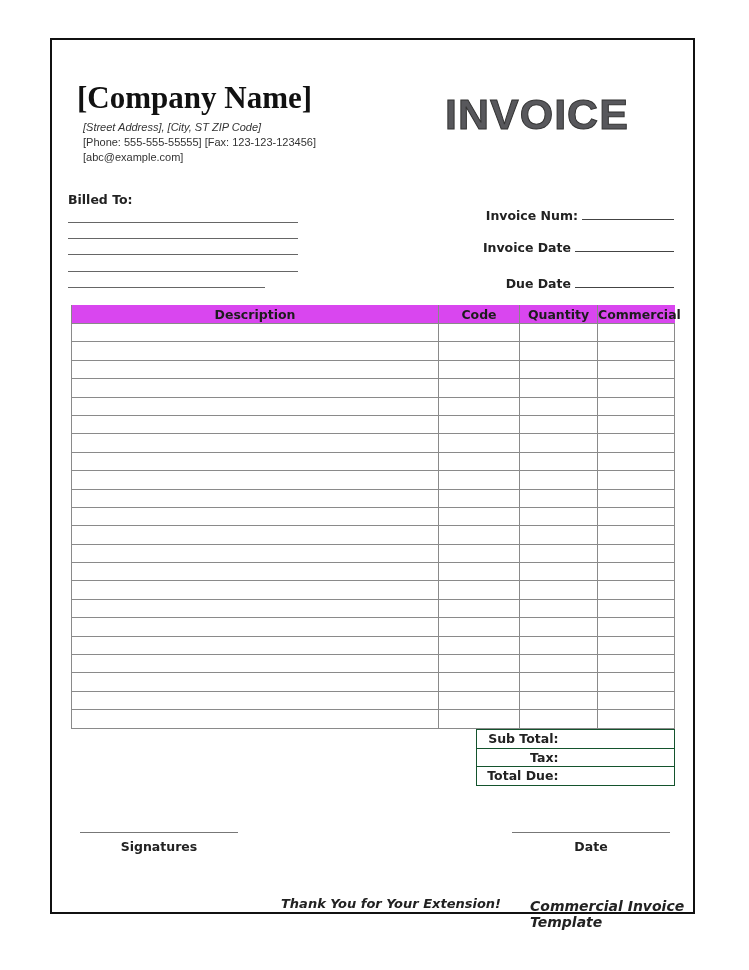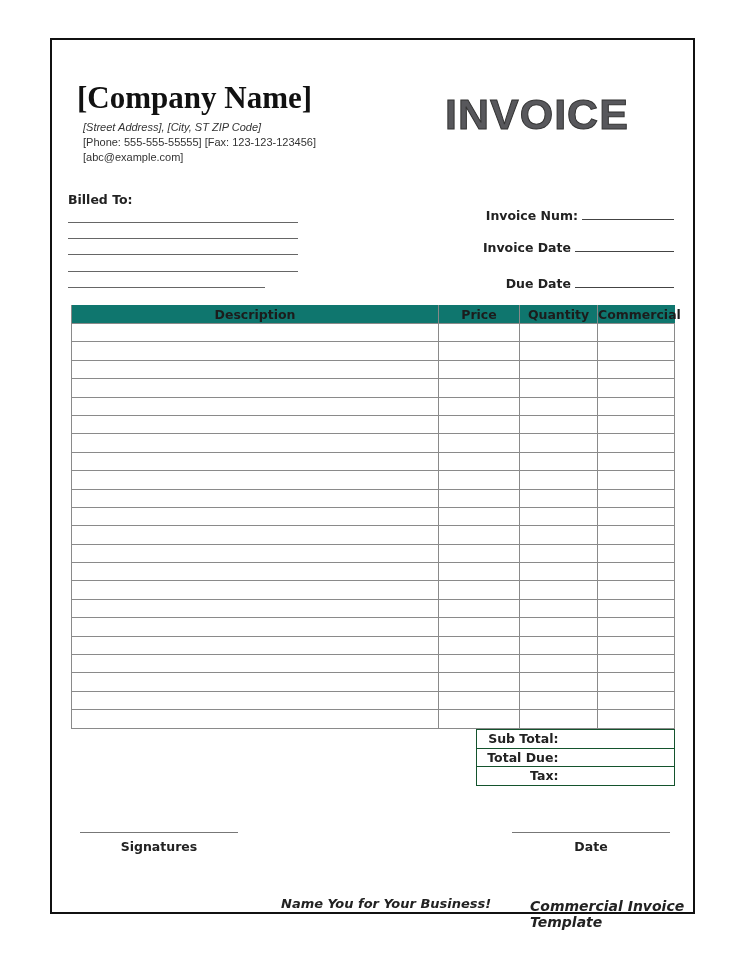--- a/index.html
+++ b/index.html
@@ -6,21 +6,21 @@
   body { width:749px; height:970px; position:relative; overflow:hidden; font-family:"DejaVu Sans", sans-serif; color:#222; }
   .frame { position:absolute; left:50px; top:38px; width:645px; height:876px; border:2px solid #111; box-sizing:border-box; }
   .company { position:absolute; left:77px; top:80px; font-family:"Liberation Serif", serif; font-weight:bold; font-size:31px; color:#111; letter-spacing:0px; }
   .addr { position:absolute; left:83px; font-family:"Liberation Sans", sans-serif; font-size:11px; color:#333; }
   .invoice-title { position:absolute; left:445px; top:90px; font-family:"Liberation Sans", sans-serif; font-weight:bold; font-size:43px; color:#58585c; letter-spacing:1px; -webkit-text-stroke:1px #333; }
   .billed { position:absolute; left:68px; top:192px; font-weight:bold; font-size:12.5px; color:#222; }
   .bline { position:absolute; left:68px; height:0; border-top:1.5px solid #666; }
   .meta { position:absolute; font-weight:bold; font-size:12.5px; color:#222; text-align:center; white-space:nowrap; }
   .meta .ul { display:inline-block; border-bottom:1.5px solid #444; height:10px; vertical-align:baseline; margin-left:4px; }
   table.items { position:absolute; left:71px; top:305px; width:603px; border-collapse:collapse; table-layout:fixed; }
-  table.items th { background:#0f766e; color:#1c1c1c; font-weight:bold; font-size:12.5px; height:18px; padding:0; border-left:1px solid #888; text-align:center; }
+  table.items th { background:#d946ef; color:#1c1c1c; font-weight:bold; font-size:12.5px; height:18px; padding:0; border-left:1px solid #888; text-align:center; }
   table.items td { height:17.4px; padding:0; border:1px solid #8a8a8a; }
   table.totals { position:absolute; left:476px; top:729px; width:198px; border-collapse:collapse; table-layout:fixed; }
   table.totals td { height:17.5px; border:1px solid #14532d; padding:0; font-weight:bold; font-size:12.5px; color:#222; }
   table.totals td.lbl { text-align:right; padding-right:0; border-right:none; }
   table.totals td.val { border-left:none; }
   .sigline { position:absolute; top:832px; height:0; border-top:1.5px solid #777; }
   .siglbl { position:absolute; top:839px; font-weight:bold; font-size:12.5px; color:#222; text-align:center; }
   .thanks { position:absolute; left:281px; top:896px; font-style:italic; font-weight:bold; font-size:13px; color:#222; }
   .tmpl { position:absolute; left:530px; top:898px; font-style:italic; font-weight:bold; font-size:14px; color:#222; }
 </style>
@@ -56,21 +56,21 @@
 <table class="items">
   <colgroup>
       <col style="width:367px">
       <col style="width:81px">
       <col style="width:78px">
       <col style="width:77px">
     </colgroup>
   <thead>
     <tr>
       <th>Description</th>
-      <th>Price</th>
+      <th>Code</th>
       <th>Quantity</th>
       <th>Commercial</th>
     </tr>
   </thead>
   <tbody id="item-rows">
       <tr>
         <td></td>
         <td></td>
         <td></td>
         <td></td>
@@ -208,29 +208,29 @@
   <colgroup>
       <col style="width:82px">
       <col style="width:116px">
     </colgroup>
   <tbody>
       <tr>
     <td class="lbl">Sub Total:</td>
     <td class="val"></td>
   </tr>
   <tr>
-    <td class="lbl">Total Due:</td>
+    <td class="lbl">Tax:</td>
     <td class="val"></td>
   </tr>
   <tr>
-    <td class="lbl">Tax:</td>
+    <td class="lbl">Total Due:</td>
     <td class="val"></td>
   </tr>
 </tbody>
   </table>
 
 <div class="sigline" style="left:80px; width:158px;"></div>
 <div class="siglbl" style="left:80px; width:158px;">Signatures</div>
 <div class="sigline" style="left:512px; width:158px;"></div>
 <div class="siglbl" style="left:512px; width:158px;">Date</div>
 
-<div class="thanks">Name You for Your Business!</div>
+<div class="thanks">Thank You for Your Extension!</div>
 <div class="tmpl">Commercial Invoice Template</div>
 
 </body></html>

